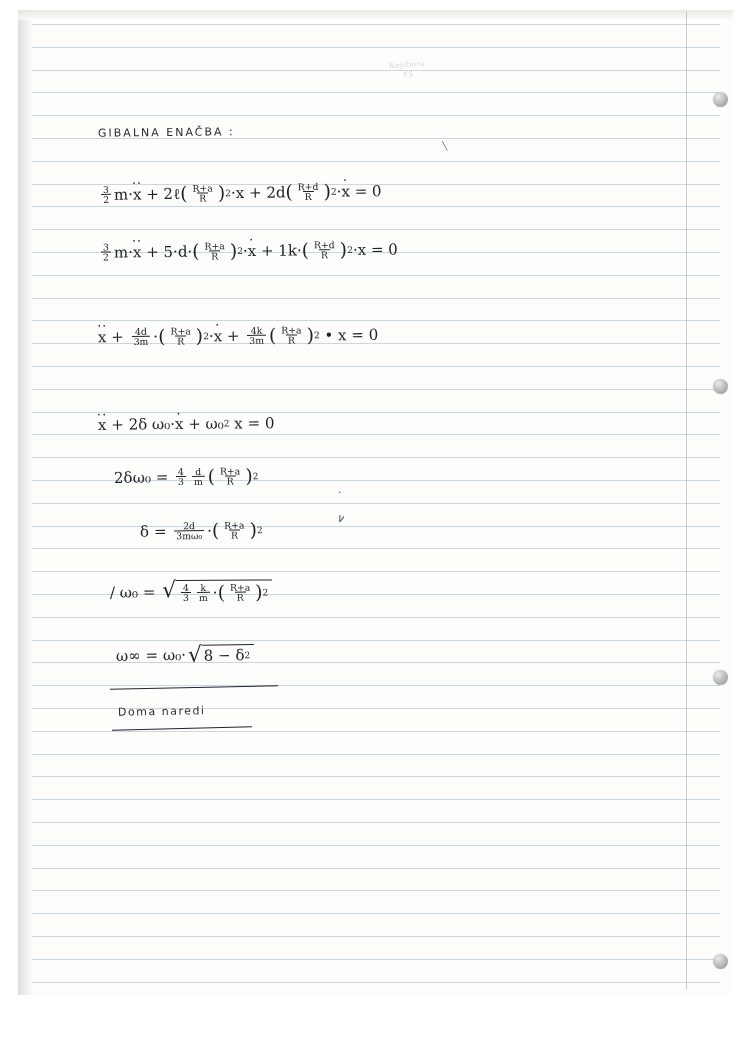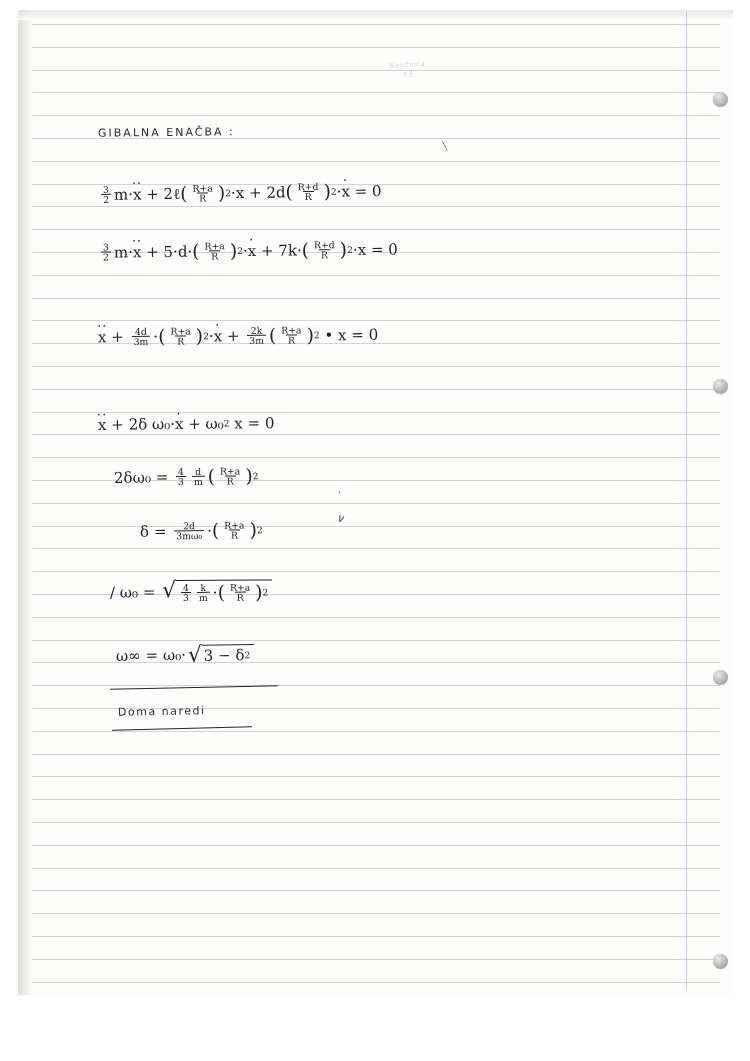--- a/index.html
+++ b/index.html
@@ -321,21 +321,21 @@
     <span class="par">(</span>
     <span class="frac">
       <span class="num">R+a</span>
       <span class="den">R</span>
     </span>
     <span class="par">)</span>
       <sup>2</sup>
     <span>·</span>
     <span class="dots" data-dots="·">x</span>
     <span>&nbsp;+&nbsp;</span>
-    <span>7k·</span>
+    <span>1k·</span>
     <span class="par">(</span>
     <span class="frac">
       <span class="num">R+d</span>
       <span class="den">R</span>
     </span>
     <span class="par">)</span>
       <sup>2</sup>
     <span>·</span>
     <span>x</span>
     <span>&nbsp;=&nbsp;</span>
@@ -354,21 +354,21 @@
     <span class="frac">
       <span class="num">R+a</span>
       <span class="den">R</span>
     </span>
     <span class="par">)</span>
       <sup>2</sup>
     <span>·</span>
     <span class="dots" data-dots="·">x</span>
     <span>&nbsp;+&nbsp;</span>
     <span class="frac">
-      <span class="num">2k</span>
+      <span class="num">4k</span>
       <span class="den">3m</span>
     </span>
     <span class="par">(</span>
     <span class="frac">
       <span class="num">R+a</span>
       <span class="den">R</span>
     </span>
     <span class="par">)</span>
       <sup>2</sup>
     <span>&nbsp;•&nbsp;</span>
@@ -458,21 +458,21 @@
     </span>
   </div>
 
   <div class="eq" id="eq-8">
     <span>ω∞</span>
     <span>&nbsp;=&nbsp;</span>
     <span>ω₀·</span>
     <span class="radical">
       <span class="sign">√</span>
       <span class="body">
-        <span>3 − δ</span>
+        <span>8 − δ</span>
           <sup>2</sup>
       </span>
     </span>
   </div>
 
   <div id="eq-underline"></div>
 
   <div class="hand" id="note-doma-zadaca">Doma naredi</div>
   <div id="note-underline"></div>
 

